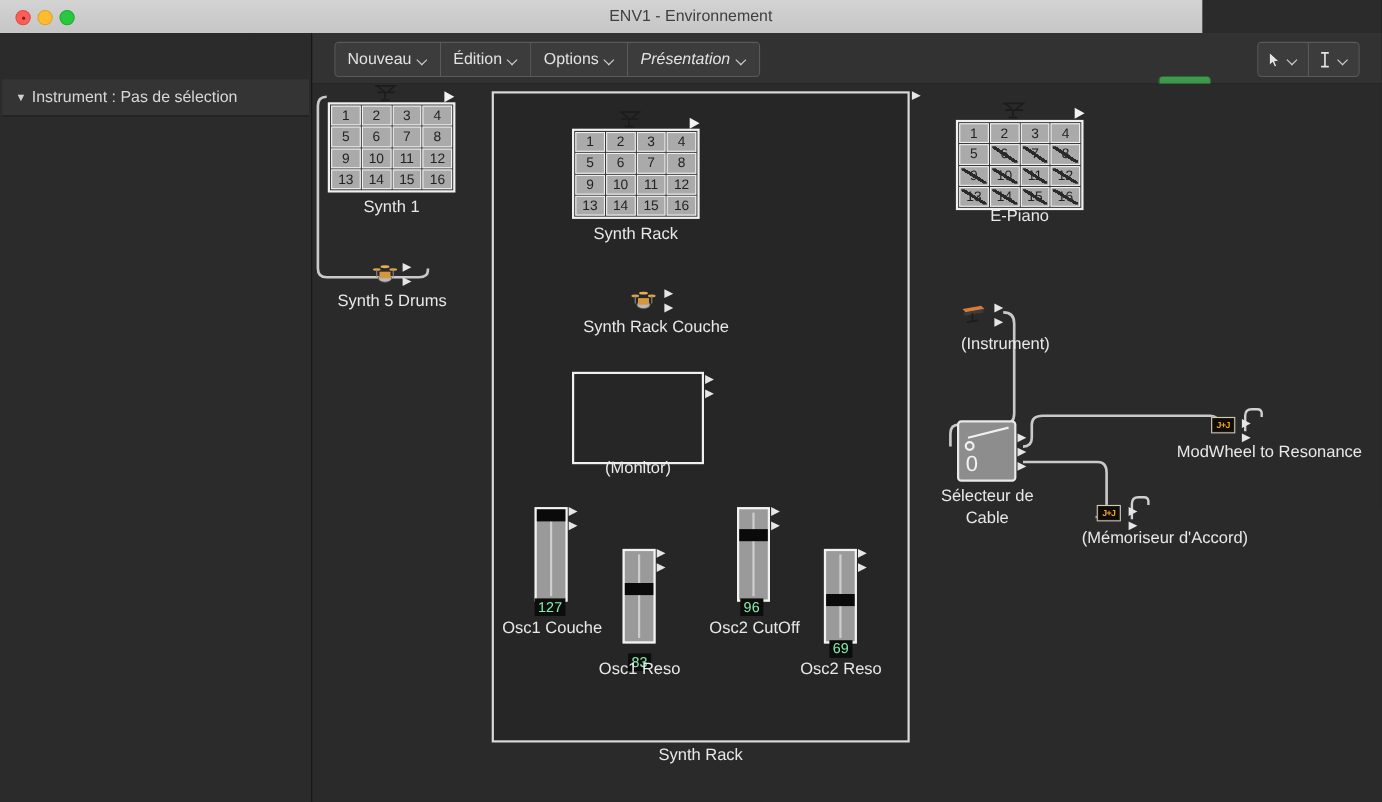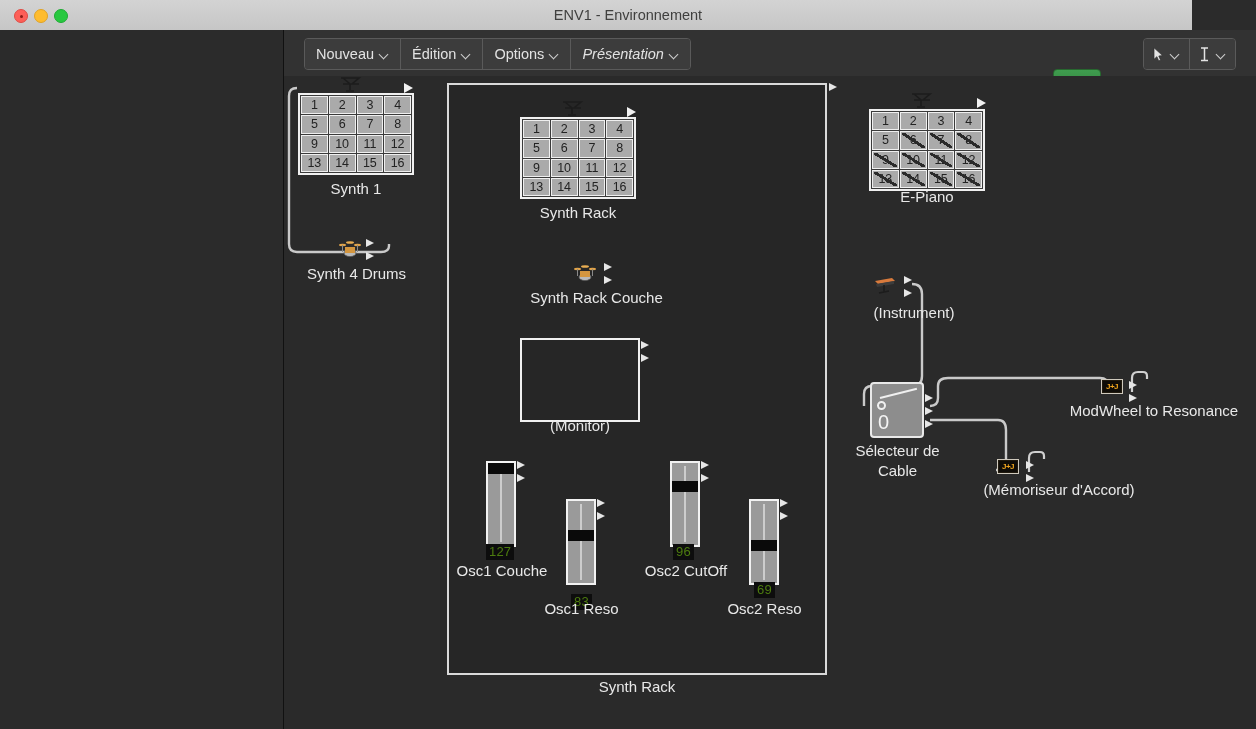--- a/index.html
+++ b/index.html
@@ -2,21 +2,21 @@
 <html><head>
 <meta charset="utf-8">
 <style>
   html,body{margin:0;padding:0;background:#1b1b1b;}
   body{width:1256px;height:729px;overflow:hidden;
        font-family:"Liberation Sans",sans-serif;
        -webkit-font-smoothing:antialiased;}
 
   
   #window{position:absolute;inset:0;background:#2b2b2b;}
-  #titlebar{position:absolute;left:0;top:0;width:1192px;height:30px;
+  #titlebar{position:absolute;left:0;top:0;width:1093px;height:30px;
             background:linear-gradient(#d3d3d3,#c6c6c6);
             border-bottom:1px solid #9e9e9e;}
   #title{position:absolute;left:0;top:0;width:1256px;height:30px;
          line-height:30px;text-align:center;font-size:14.5px;color:#40403f;}
   .tl-dot{position:absolute;top:9px;width:12px;height:12px;border-radius:50%;}
   #dot-close{left:14px;background:#fd5f57;border:1px solid #df4b44;}
   #dot-min{left:34px;background:#febc2e;border:1px solid #e0a325;}
   #dot-max{left:54px;background:#28c840;border:1px solid #1eab33;}
   #dot-close::after{content:"";position:absolute;left:4.5px;top:4.5px;width:3px;height:3px;
                     border-radius:50%;background:#8c1d16;}
@@ -82,21 +82,21 @@
   .port-solid{position:absolute;width:0;height:0;
       border-top:5px solid transparent;border-bottom:5px solid transparent;
       border-left:9px solid #f2f2f2;}
 
   
   .fader{position:absolute;border:2px solid #f2f2f2;background:#9a9a9a;
          box-sizing:border-box;}
   .fader .groove{position:absolute;left:50%;top:3px;bottom:3px;width:2px;
                  margin-left:-1px;background:#cdcdcd;}
   .fader .thumb{position:absolute;left:0;width:100%;height:11px;background:#0a0a0a;}
-  .fval{position:absolute;background:#0d0d0d;color:#4d7c0f;font-size:13px;
+  .fval{position:absolute;background:#0d0d0d;color:#86efac;font-size:13px;
         padding:0px 3px;line-height:16px;height:16px;letter-spacing:.2px;}
 
   
   #monitor-box{position:absolute;border:2px solid #f0f0f0;background:#262626;
                box-sizing:border-box;}
 
   
   #cs-box{position:absolute;border:2px solid #e9e9e9;background:#8d8d8d;
           border-radius:4px;box-sizing:border-box;overflow:hidden;}
   #cs-num{position:absolute;left:6px;bottom:2px;color:#f4f4f4;font-size:20px;}
@@ -125,20 +125,23 @@
 <div id="window">
 
   <div id="titlebar">
     <div class="tl-dot" id="dot-close"></div>
     <div class="tl-dot" id="dot-min"></div>
     <div class="tl-dot" id="dot-max"></div>
     <div id="title">ENV1 - Environnement</div>
   </div>
 
   <div id="sidebar">
+    <div class="side-row" id="side-inst">
+      <span class="tri">▼</span><span>Instrument : Pas de sélection</span>
+    </div>
     <div id="side-body"></div>
   </div>
 
   <div id="toolbar">
     <div class="menu-grp" id="menus">
       <div class="menu-btn">
         <span>Nouveau</span>
         <span class="chev"></span>
       </div>
       <div class="menu-btn">
@@ -236,21 +239,21 @@
     <svg style="position:absolute;left:55px;top:164px;" width="22" height="17">
       <ellipse cx="11" cy="13" rx="6" ry="3.6" fill="#b9b9b9" stroke="#555" stroke-width=".8"></ellipse>
       <rect x="6" y="7" width="10" height="6" fill="#d4963f"></rect>
       <ellipse cx="3.5" cy="5" rx="3.5" ry="1.2" fill="#e0a34a"></ellipse>
       <ellipse cx="18.5" cy="5" rx="3.5" ry="1.2" fill="#e0a34a"></ellipse>
       <path d="M3.5,5 L3.5,12 M18.5,5 L18.5,12" stroke="#8a8a8a" stroke-width="1"></path>
       <ellipse cx="11" cy="2.5" rx="4" ry="1.3" fill="#e8ad52"></ellipse>
     </svg>
     <div class="port-out" style="left:82px;top:163px;"></div>
     <div class="port-out" style="left:82px;top:176px;"></div>
-    <div class="olabel" style="left:0px;top:189px;width:145px;">Synth 4 Drums</div>
+    <div class="olabel" style="left:0px;top:189px;width:145px;">Synth 5 Drums</div>
 
     <div id="rack-frame" style="left:163px;top:7px;width:380px;height:592px;"></div>
     <div class="port-out" style="left:545px;top:7px;"></div>
     <div class="olabel" style="left:163px;top:602px;width:380px;">Synth Rack</div>
 
     <div class="multi" style="left:236px;top:41px;width:116px;height:82px;">
         <div class="mcell">1</div>
         <div class="mcell">2</div>
         <div class="mcell">3</div>
         <div class="mcell">4</div>

